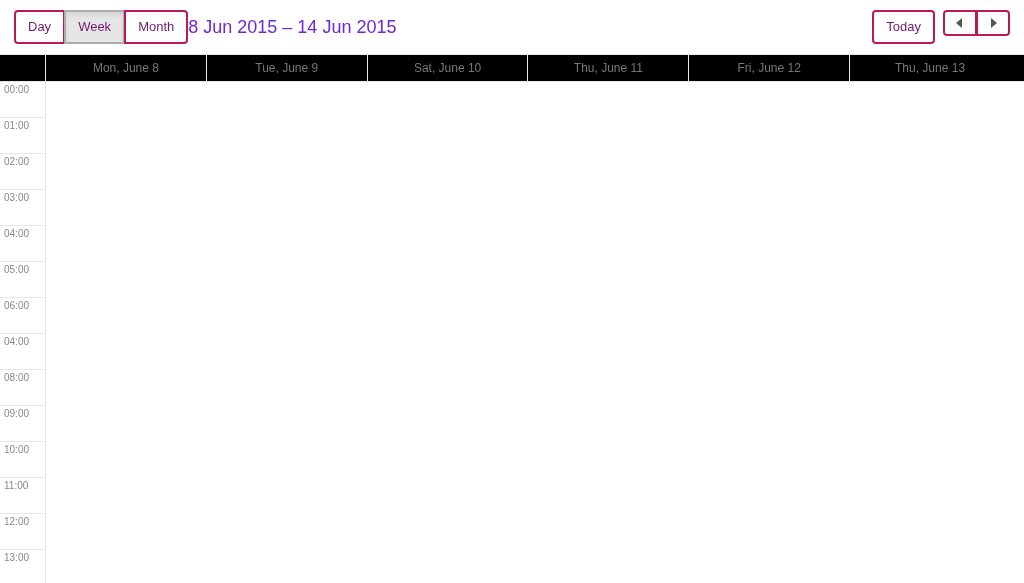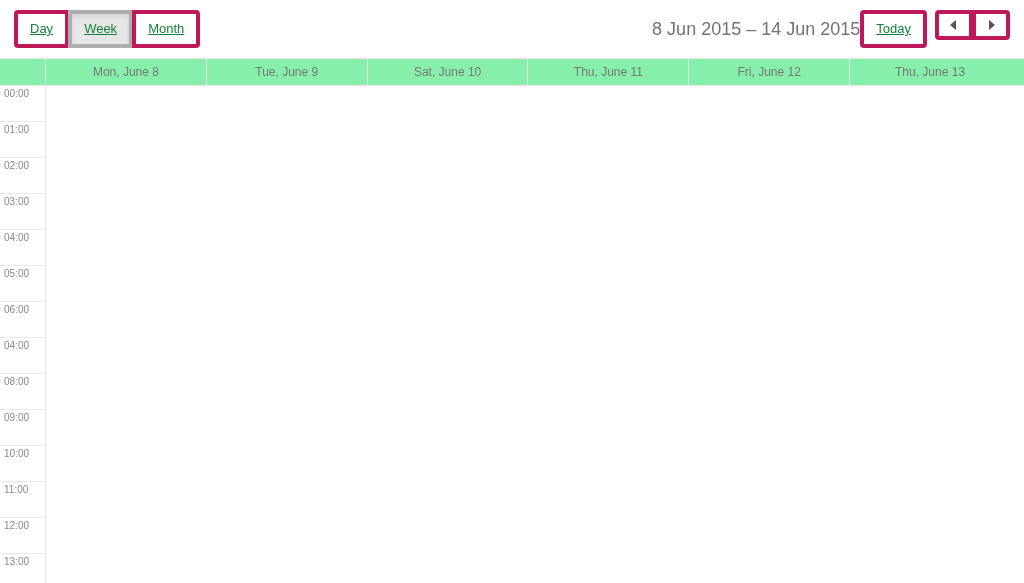--- a/index.html
+++ b/index.html
@@ -16,28 +16,27 @@
       display: flex;
       align-items: center;
       justify-content: space-between;
       padding: 10px 14px;
     }
     .btn-group {
       display: inline-flex;
     }
     .btn {
       background: #fff;
-      border: 4px solid #be185d;
+      border: 2px solid #be185d;
       padding: 6px 12px;
       font-size: 13px;
-      color: #15803d;
+      color: #701a75;
       cursor: pointer;
       line-height: 1.4;
       margin-left: -1px;
-      text-decoration: underline;
     }
     .btn:first-child {
       border-top-left-radius: 4px;
       border-bottom-left-radius: 4px;
       margin-left: 0;
     }
     .btn:last-child {
       border-top-right-radius: 4px;
       border-bottom-right-radius: 4px;
     }
@@ -46,22 +45,22 @@
       border-color: #adadad;
       box-shadow: inset 0 3px 5px rgba(0,0,0,0.08);
       text-align: right;
     }
     .btn-single {
       border-radius: 4px;
       margin-left: 0;
     }
     .title {
       font-size: 18px;
-      color: #737373;
-      text-align: right;
+      color: #6d28d9;
+      text-align: left;
       flex: 1;
     }
     .right-group {
       display: flex;
       gap: 8px;
       align-items: flex-start;
     }
     .nav-icon-btn {
       padding: 6px 10px;
     }
@@ -72,21 +71,21 @@
       border-top: 1px solid #e7e7e7;
       display: flex;
       flex-direction: column;
       height: calc(583px - 50px);
     }
     .header-row {
       display: flex;
       border-bottom: 1px solid #e7e7e7;
       font-size: 12px;
       color: #777;
-      background: #86efac;
+      background: #000000;
       flex: 0 0 auto;
     }
     .time-gutter, .time-label {
       width: 46px;
       flex: 0 0 46px;
       border-right: 1px solid #e7e7e7;
     }
     .day-head {
       flex: 1;
       text-align: center;

